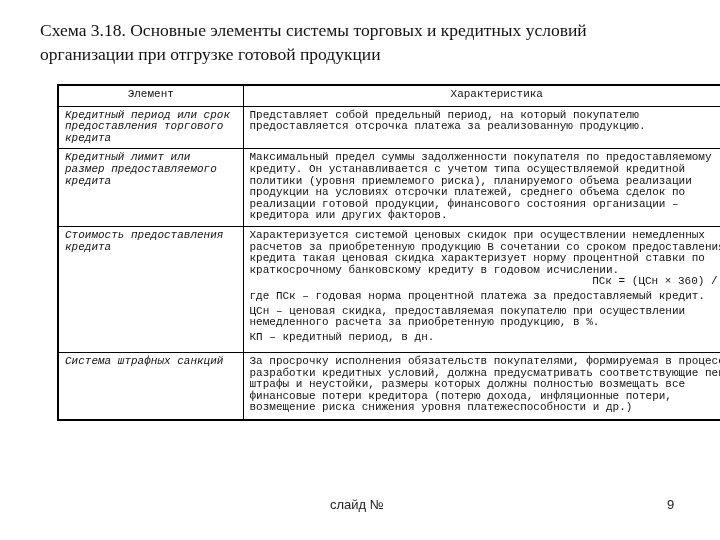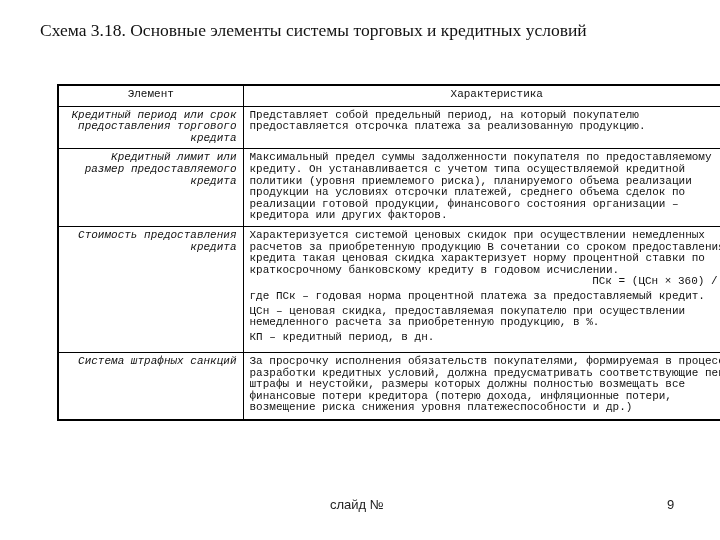--- a/index.html
+++ b/index.html
@@ -42,21 +42,21 @@
       vertical-align: top;
       padding: 3px 6px 4px 6px;
       font-weight: normal;
     }
     .tbl th {
       text-align: center;
       padding: 3px 6px 5px 6px;
     }
     .col1 { width: 185px; }
     .elem {
-      text-align: right;
+      text-align: left;
       font-style: italic;
     }
     .desc p {
       margin: 0;
     }
     .desc p + p {
       margin-top: 3px;
     }
     .formula {
       text-align: right;
@@ -76,20 +76,21 @@
       font-family: "Liberation Sans", "DejaVu Sans", sans-serif;
       font-size: 13px;
       color: #222;
     }
   </style>
 </head>
 <body>
 
 <div class="title">
   <div>Схема 3.18. Основные элементы системы торговых и кредитных условий</div>
+  <div>организации при отгрузке готовой продукции</div>
 </div>
 
 <table class="tbl">
   <colgroup>
     <col class="col1">
     <col>
   </colgroup>
   <tbody>
       <tr>
     <th>Элемент</th>

